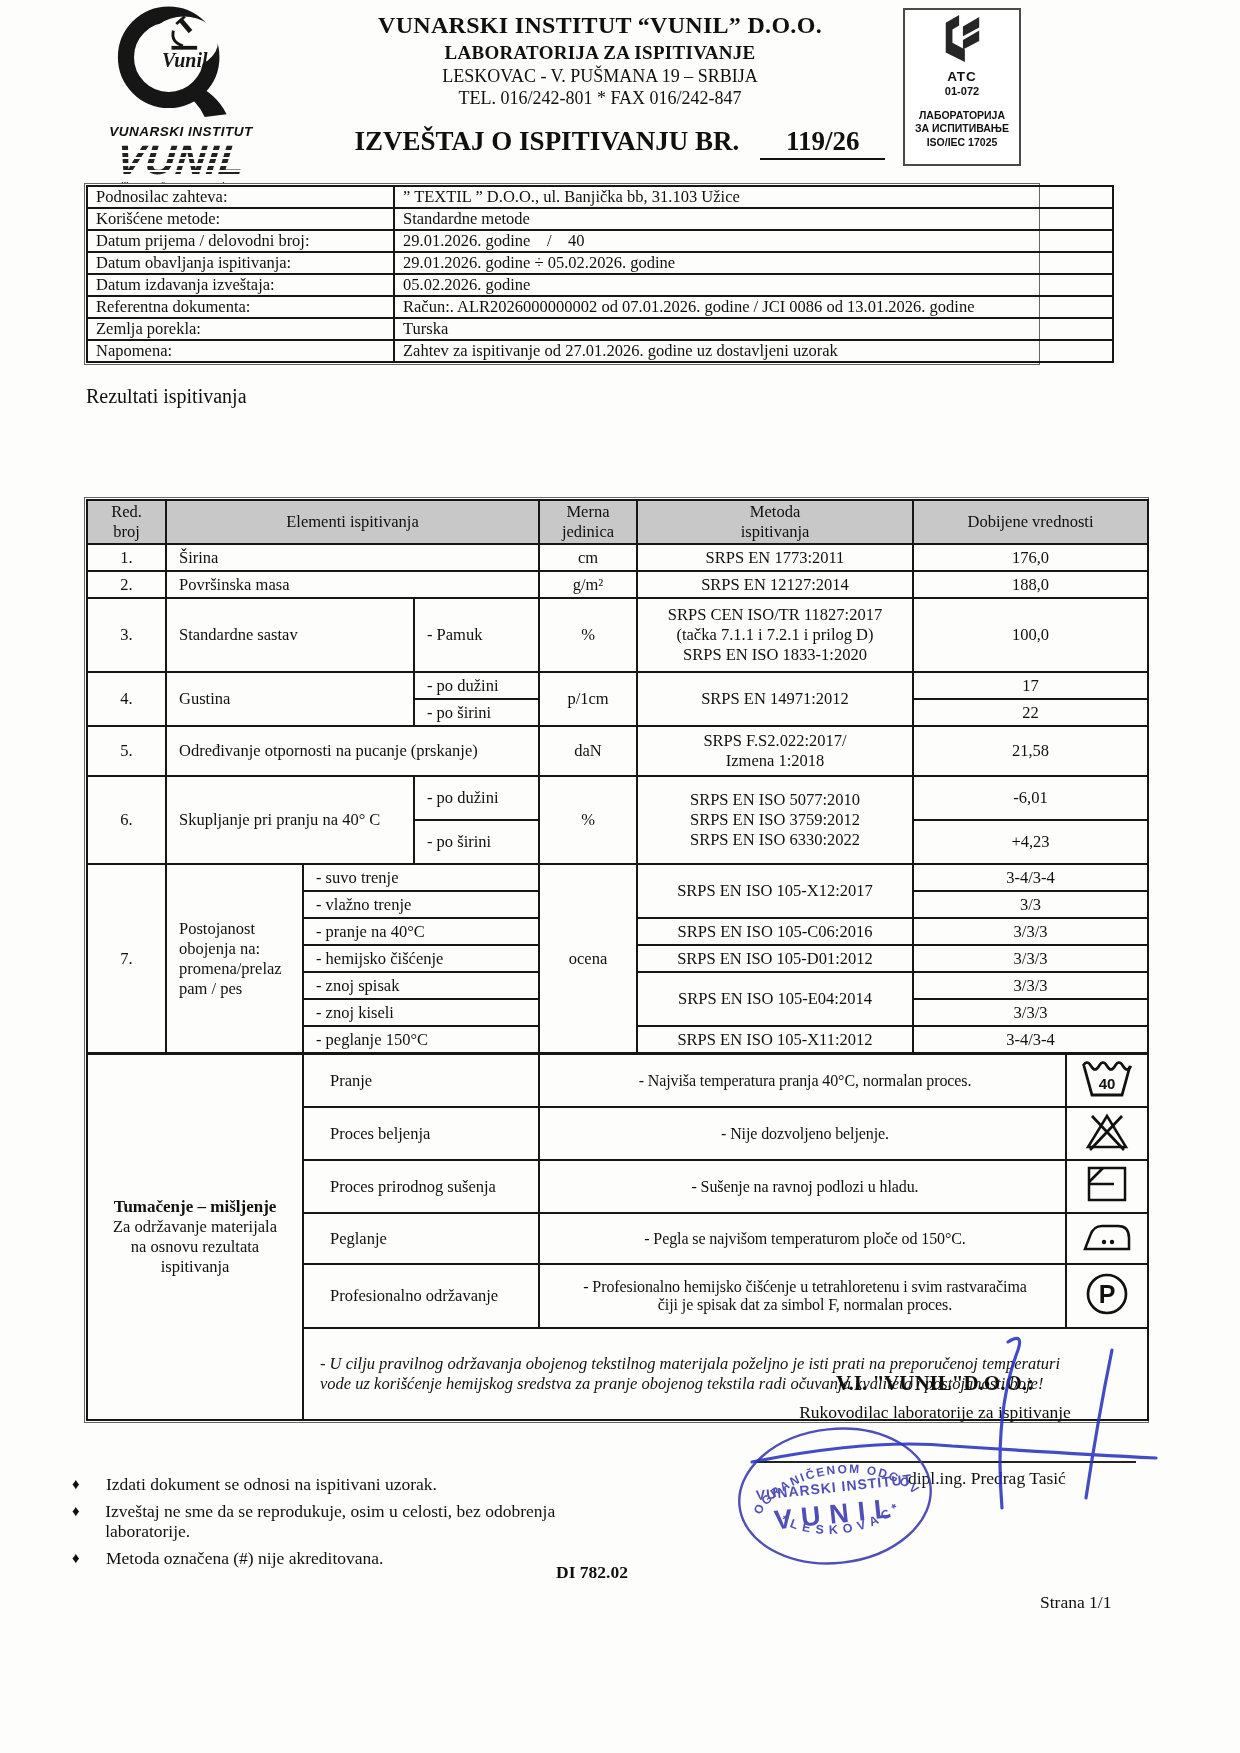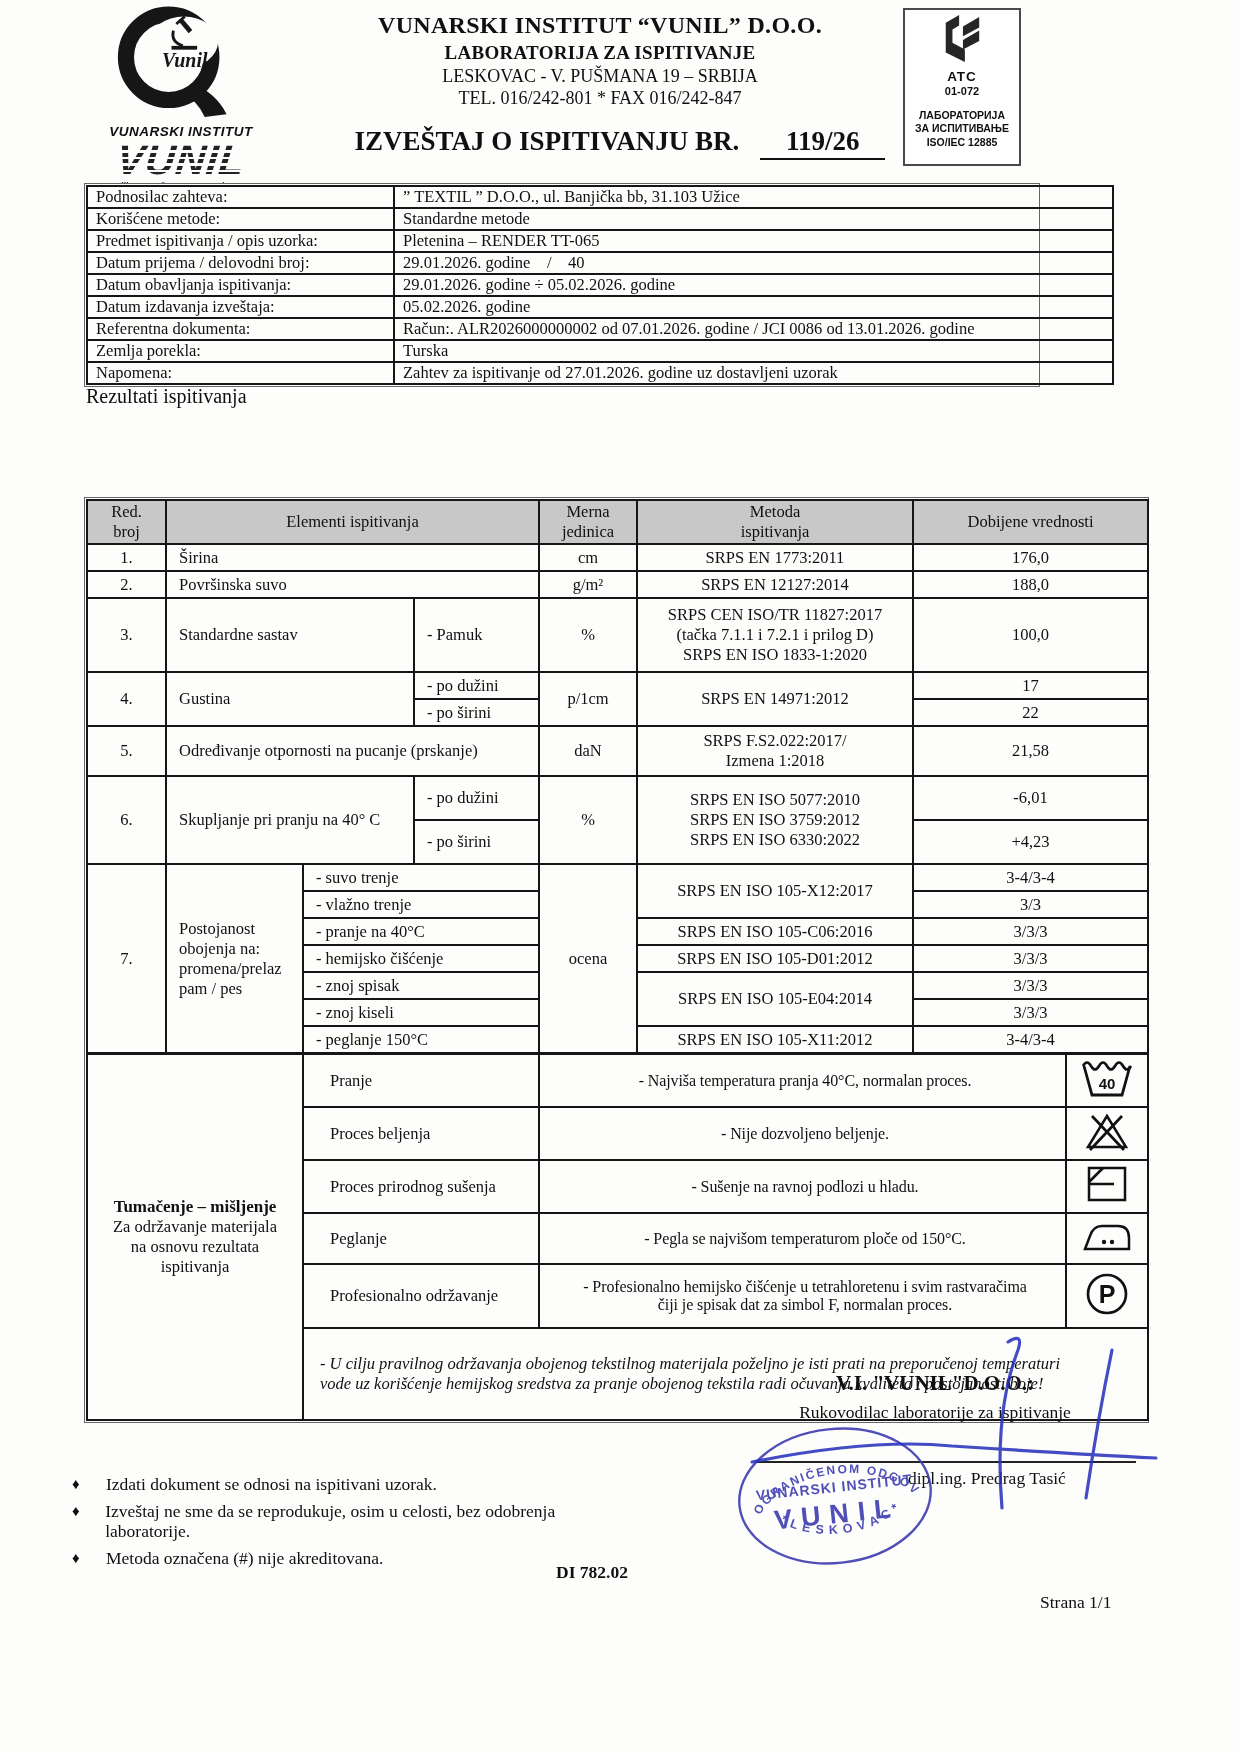--- a/index.html
+++ b/index.html
@@ -128,37 +128,33 @@
   <div class="badge">
     <svg width="44" height="50" viewBox="0 0 46 52">
       <polygon points="6,9 20,1 20,12 13,16 13,30 26,37 26,50 6,40" fill="#262626"></polygon>
       <polygon points="24,13 41,3 41,14 24,23" fill="#262626"></polygon>
       <polygon points="24,27 41,17 41,28 24,37" fill="#262626"></polygon>
     </svg>
     <div class="badge-name">ATC</div>
     <div class="badge-code">01-072</div>
     <div class="badge-lab pl">ЛАБОРАТОРИЈА
 ЗА ИСПИТИВАЊЕ</div>
-    <div class="badge-std">ISO/IEC 12885</div>
+    <div class="badge-std">ISO/IEC 17025</div>
   </div>
 
   <div class="tbl-wrap info-wrap">
     <table class="info-tbl">
       <tbody>
           <tr>
         <td class="lbl">Podnosilac zahteva:</td>
         <td>” TEXTIL ” D.O.O., ul. Banjička bb, 31.103 Užice</td>
           </tr>
       <tr>
         <td class="lbl">Korišćene metode:</td>
         <td>Standardne metode</td>
-          </tr>
-      <tr>
-        <td class="lbl">Predmet ispitivanja / opis uzorka:</td>
-        <td>Pletenina – RENDER TT-065</td>
           </tr>
       <tr>
         <td class="lbl">Datum prijema / delovodni broj:</td>
         <td>29.01.2026. godine&nbsp;&nbsp;&nbsp;&nbsp;/&nbsp;&nbsp;&nbsp;&nbsp;40</td>
           </tr>
       <tr>
         <td class="lbl">Datum obavljanja ispitivanja:</td>
         <td>29.01.2026. godine ÷ 05.02.2026. godine</td>
           </tr>
       <tr>
@@ -211,21 +207,21 @@
       <tr class="h-s">
         <td class="c-center">1.</td>
         <td colspan="3" class="c-left">Širina</td>
         <td class="c-center">cm</td>
         <td class="c-center">SRPS EN 1773:2011</td>
         <td colspan="2" class="c-center">176,0</td>
       </tr>
 
       <tr class="h-s">
         <td class="c-center">2.</td>
-        <td colspan="3" class="c-left">Površinska suvo</td>
+        <td colspan="3" class="c-left">Površinska masa</td>
         <td class="c-center">g/m²</td>
         <td class="c-center">SRPS EN 12127:2014</td>
         <td colspan="2" class="c-center">188,0</td>
       </tr>
 
       <tr class="h-r3">
         <td class="c-center">3.</td>
         <td colspan="2" class="c-left">Standardne sastav</td>
         <td class="c-left">- Pamuk</td>
         <td class="c-center">%</td>

